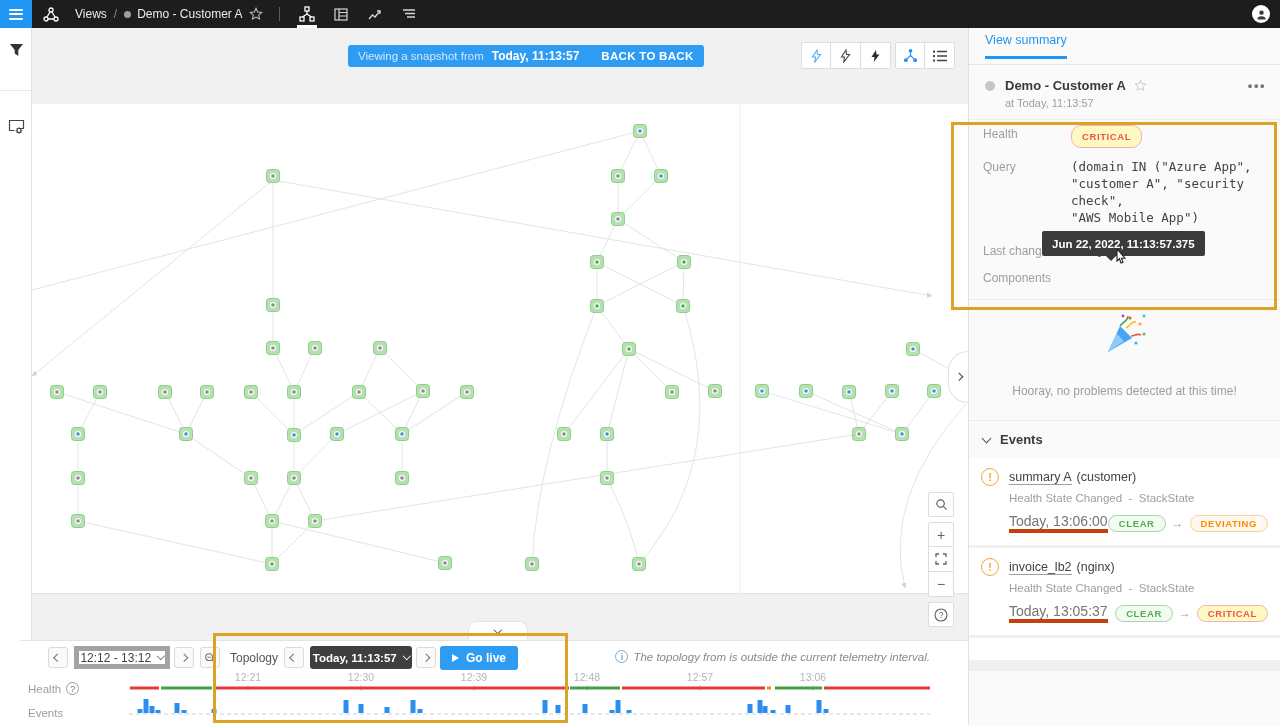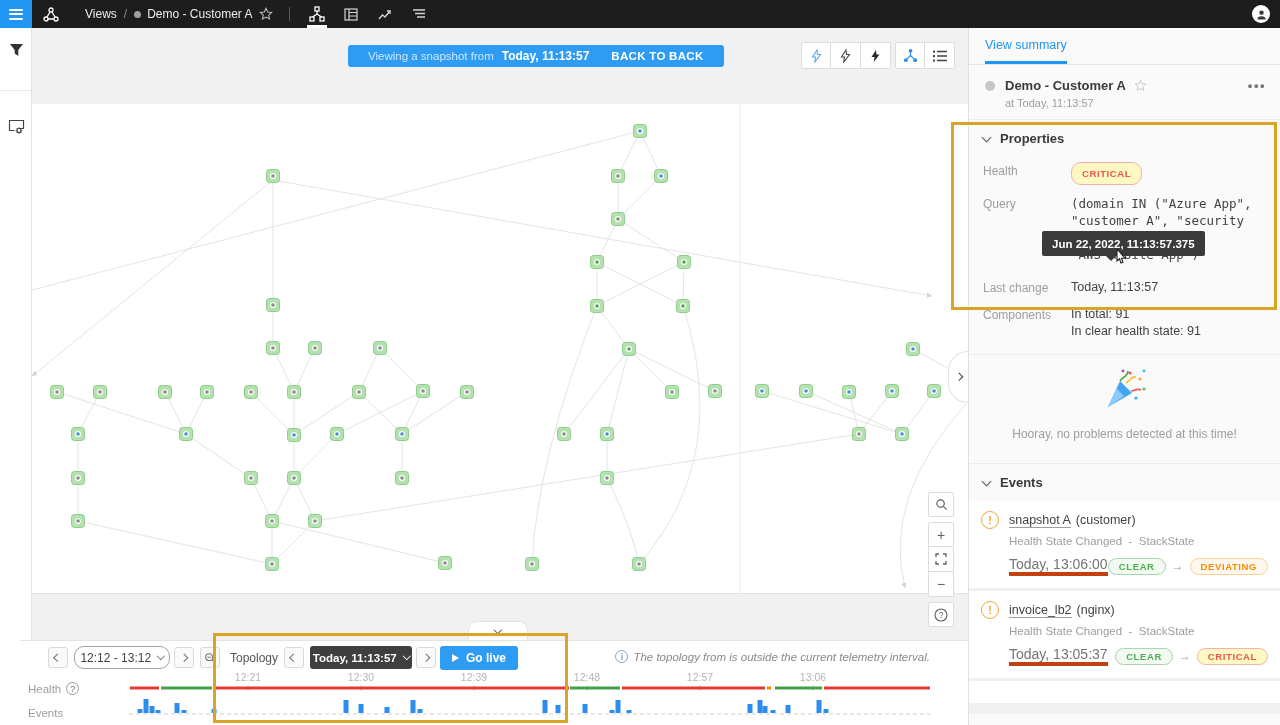--- a/index.html
+++ b/index.html
@@ -23,21 +23,21 @@
   .rail{position:absolute;left:0;top:28px;width:32px;height:697px;background:#fff;border-right:1px solid #e2e2e2;z-index:10}
   .rail .rbtn{width:32px;height:44px;display:flex;align-items:center;justify-content:center;cursor:pointer}
   .rail hr{border:none;border-top:1px solid #e8e8e8;margin:18px 0 14px}
   
   .main{position:absolute;left:32px;top:28px;width:936px;height:697px;background:#fff;overflow:hidden}
   .canvas-band{position:absolute;left:0;top:0;width:936px;height:76px;background:#f1f1f1;z-index:2}
   #topo-svg{position:absolute;left:0;top:0;z-index:1}
   .strip{position:absolute;left:0;top:565px;width:936px;height:47px;background:#f1f1f1;border-top:1px solid #e4e4e4;z-index:3}
   
   .banner{position:absolute;left:316px;top:17px;height:22px;background:#2f9cf3;border-radius:3px;
-          display:flex;align-items:center;padding:0 20px;z-index:5;cursor:default}
+          display:flex;align-items:center;padding:0 10px;z-index:5;cursor:default}
   .banner .pfx{color:#cfe7fd;font-size:11.5px;margin-right:8px}
   .banner .tm{color:#fff;font-size:12px;font-weight:bold;margin-right:22px}
   .banner .back{color:#fff;font-size:11.5px;font-weight:bold;letter-spacing:.3px;cursor:pointer}
   
   .ctb{position:absolute;top:14px;left:769px;display:flex;gap:4px;z-index:5}
   .ctb .grp{display:flex}
   .tbtn{width:30px;height:27px;background:#fff;border:1px solid #ddd;border-left-width:0;
         display:flex;align-items:center;justify-content:center;cursor:pointer}
   .grp .tbtn:first-child{border-left-width:1px;border-radius:2px 0 0 2px}
   .grp .tbtn:last-child{border-radius:0 2px 2px 0}
@@ -50,37 +50,37 @@
   .handle{position:absolute;left:916px;top:323px;width:20px;height:52px;background:#fff;border:1px solid #e3e3e3;
           border-right:none;border-radius:26px 0 0 26px;display:flex;align-items:center;justify-content:center;z-index:5;cursor:pointer}
   
   .collapse-tab{position:absolute;left:468px;top:621px;width:60px;height:19px;background:#fff;border:1px solid #e4e4e4;
           border-bottom:none;border-radius:9px 9px 0 0;display:flex;align-items:center;justify-content:center;z-index:22;cursor:pointer}
   
   .timeline{position:absolute;left:20px;top:640px;width:948px;height:85px;background:#fff;border-top:1px solid #e4e4e4;z-index:20}
   .tl-row{position:absolute;left:0;top:0;width:948px;height:34px}
   .sqbtn{position:absolute;top:6px;width:20px;height:21px;background:#fafafa;border:1px solid #d9d9d9;border-radius:3px;
          display:flex;align-items:center;justify-content:center;cursor:pointer}
-  .dd{position:absolute;top:5px;height:23px;background:#fff;border:1px solid #a3a3a3;border-radius:10px;
+  .dd{position:absolute;top:5px;height:23px;background:#fff;border:5px solid #a3a3a3;border-radius:0;
       display:flex;align-items:center;justify-content:center;gap:7px;font-size:12px;color:#424242;cursor:pointer}
   .darkdd{position:absolute;top:5px;height:23px;background:#3f3f3f;border-radius:3px;display:flex;align-items:center;
           justify-content:center;gap:7px;font-size:11.5px;font-weight:bold;color:#fff;cursor:pointer}
   .tl-label{position:absolute;top:10px;font-size:12px;color:#555}
   .golive{position:absolute;left:420px;top:5px;height:24px;padding:0 12px;background:#2f9cf3;border-radius:3px;
           display:flex;align-items:center;gap:7px;color:#fff;font-size:12px;font-weight:bold;cursor:pointer}
   .play{width:0;height:0;border-left:7px solid #fff;border-top:4.5px solid transparent;border-bottom:4.5px solid transparent}
   .tl-info{position:absolute;right:38px;top:9px;font-size:11.5px;font-style:italic;color:#8a8a8a;display:flex;align-items:center;gap:5px}
   .iinfo{width:13px;height:13px;border:1px solid #7fa7c7;border-radius:50%;color:#7fa7c7;font-size:9px;font-style:normal;
          display:flex;align-items:center;justify-content:center;font-weight:bold}
   .rowlab{position:absolute;left:8px;font-size:11.5px;color:#9e9e9e;display:flex;align-items:center;gap:5px}
   .qmark{width:13px;height:13px;border:1px solid #9e9e9e;border-radius:50%;font-size:9px;color:#757575;
          display:flex;align-items:center;justify-content:center}
   
   .rpanel{position:absolute;left:968px;top:28px;width:312px;height:697px;background:#fafafa;border-left:1px solid #e0e0e0;overflow:hidden;z-index:15}
-  .rp-tabs{height:37px;background:#fafafa;border-bottom:1px solid #e6e6e6;display:flex;align-items:flex-end;padding-left:16px}
+  .rp-tabs{height:37px;background:#fafafa;border-bottom:1px solid #e6e6e6;display:flex;align-items:center;padding-left:16px}
   .rp-tab{color:#2196f3;font-size:12.5px;padding-bottom:9px;border-bottom:3px solid #2196f3;cursor:pointer}
   .rp-title{padding:13px 14px 10px;display:flex;align-items:flex-start}
   .rp-title .dot{width:10px;height:10px;border-radius:50%;background:#c6c6c6;margin:3px 10px 0 2px;flex:none}
   .rp-title .tt{font-size:13px;font-weight:bold;color:#3a3a3a}
   .rp-title .sub{font-size:11px;color:#9e9e9e;margin-top:4px}
   .more{margin-left:auto;color:#757575;letter-spacing:1.5px;font-size:13px;font-weight:bold;cursor:pointer}
   .sect{border-top:1px solid #ececec}
   .sect-h{display:flex;align-items:center;padding:11px 14px;cursor:pointer}
   .sect-h .lab{font-size:13px;font-weight:bold;color:#3a3a3a;margin-left:10px}
   .cntbadge{margin-left:auto;width:18px;height:18px;border:1px solid #c9c9c9;border-radius:50%;font-size:10.5px;
@@ -88,21 +88,21 @@
   .prow{display:flex;padding:5px 14px;align-items:flex-start}
   .prow .pl{width:88px;flex:none;font-size:12px;color:#9e9e9e;padding-top:2px}
   .prow .pv{font-size:12.5px;color:#424242;line-height:17px}
   .mono{font-family:"DejaVu Sans Mono",monospace;font-size:11.5px;line-height:16px;color:#3a3a3a}
   .pill{display:inline-block;border-radius:10px;font-size:9.5px;font-weight:bold;letter-spacing:.6px;
         padding:2px 10px;border:1px solid;background:#fff}
   .p-red{color:#ef5350;border-color:#f2b1b1;background:#fef9c3}
   .p-green{color:#4caf50;border-color:#a8d5a9;background:#f2faf2}
   .p-orange{color:#fb8c00;border-color:#f8cf96;background:#fff8ee}
   .problems-body{text-align:center;padding:10px 14px 22px}
-  .problems-body .msg{font-size:12px;color:#9e9e9e;margin-top:12px}
+  .problems-body .msg{font-size:12px;color:#9e9e9e;margin-top:24px}
   .evlist{background:#f0f0f0;padding:0 0 8px}
   .evcard{background:#fff;margin:0 0 3px;padding:10px 12px 12px;position:relative}
   .evcard .r1{display:flex;align-items:center}
   .alerti{width:18px;height:18px;border:1.5px solid #f5a733;border-radius:50%;color:#f5a733;font-size:11px;font-weight:bold;
           display:flex;align-items:center;justify-content:center;margin-right:10px;flex:none}
   .evname{font-size:12.5px;color:#424242;border-bottom:1px solid #9e9e9e;cursor:pointer}
   .evtype{font-size:12.5px;color:#424242;margin-left:5px}
   .r2{font-size:11.5px;color:#9e9e9e;margin:6px 0 0 28px}
   .r3{display:flex;align-items:center;margin:9px 0 0 28px}
   .evtime{font-size:14px;color:#757575;border-bottom:4px solid #c2410c;cursor:pointer}
@@ -135,21 +135,21 @@
   <span class="tb-ico" style="width:26px;margin-left:6px">
     <svg width="16" height="15" viewBox="0 0 16 15">
         <g stroke="#fff" stroke-width="1.3" fill="none">
       <circle cx="8" cy="3" r="2"></circle>
           <circle cx="3" cy="12" r="2"></circle>
           <circle cx="13" cy="12" r="2"></circle>
       <path d="M7 5L4 10M9 5l3 5M5 12h6"></path>
         </g>
       </svg>
   </span>
-  <span class="tb-txt" style="margin-left:21px">Views</span>
+  <span class="tb-txt" style="margin-left:11px">Views</span>
   <span class="tb-sep">/</span>
   <span class="tb-dot"></span>
   <span class="tb-txt" style="margin-left:0">Demo - Customer A</span>
   <span class="tb-ico" style="width:26px">
     <svg width="14" height="14" viewBox="0 0 16 16">
         <polygon points="8,1.5 9.9,5.7 14.5,6.2 11.1,9.3 12,13.8 8,11.5 4,13.8 4.9,9.3 1.5,6.2 6.1,5.7" fill="none" stroke="#bdbdbd" stroke-width="1.2"></polygon>
       </svg>
   </span>
   <span class="tb-vline"></span>
   <span class="tb-ico sel">
@@ -743,46 +743,38 @@
         <svg width="13" height="13" viewBox="0 0 16 16">
             <polygon points="8,1.5 9.9,5.7 14.5,6.2 11.1,9.3 12,13.8 8,11.5 4,13.8 4.9,9.3 1.5,6.2 6.1,5.7" fill="none" stroke="#c9c9c9" stroke-width="1.2"></polygon>
           </svg>
       </div>
       <div class="sub">at Today, 11:13:57</div>
     </div>
     <span class="more">•••</span>
   </div>
 
   <div class="sect">
-    <div class="sect-h">
-      <span class="chv down"></span>
-      <span class="lab">Properties</span>
-    </div>
     <div class="prow">
       <span class="pl">Health</span>
       <span class="pv"><span class="pill p-red">CRITICAL</span></span>
     </div>
     <div class="prow">
       <span class="pl">Query</span>
       <div class="pv mono" id="query-lines">
           <div>(domain IN ("Azure App",</div>
           <div>"customer A", "security check",</div>
           <div>"AWS Mobile App")</div>
         </div>
     </div>
     <div class="prow" style="margin-top:6px">
       <span class="pl">Last change</span>
       <span class="pv">Today, 11:13:57</span>
     </div>
     <div class="prow" style="padding-bottom:14px">
       <span class="pl">Components</span>
-      <div class="pv" id="components-lines">
-          <div>In total: 91</div>
-          <div>In clear health state: 91</div>
-        </div>
     </div>
   </div>
 
   <div class="sect">
     <div class="problems-body">
       <svg width="50" height="46" viewBox="0 0 50 46">
         <path d="M8 42L20 16l12 12z" fill="#42a5f5"></path>
         <path d="M8 42l8.5-18.5L24 31z" fill="#90caf9"></path>
         <path d="M20 16c3-4 8-5 8-10" fill="none" stroke="#43a047" stroke-width="1.6"></path>
         <path d="M26 18c4-2 5-7 10-6" fill="none" stroke="#fbc02d" stroke-width="1.6"></path>
@@ -800,21 +792,21 @@
 
   <div class="sect">
     <div class="sect-h">
       <span class="chv down"></span>
       <span class="lab">Events</span>
     </div>
     <div class="evlist" id="events-list">
         <div class="evcard">
           <div class="r1">
             <span class="alerti">!</span>
-            <span class="evname">snapshot A</span>
+            <span class="evname">summary A</span>
             <span class="evtype">(customer)</span>
           </div>
           <div class="r2"><span>Health State Changed</span><span>&nbsp;&nbsp;-&nbsp;&nbsp;</span><span>StackState</span></div>
           <div class="r3">
             <span class="evtime">Today, 13:06:00</span>
             <span class="badges">
               <span class="pill p-green">CLEAR</span>
               <span class="arrow">→</span>
               <span class="pill p-orange">DEVIATING</span>
             </span>

